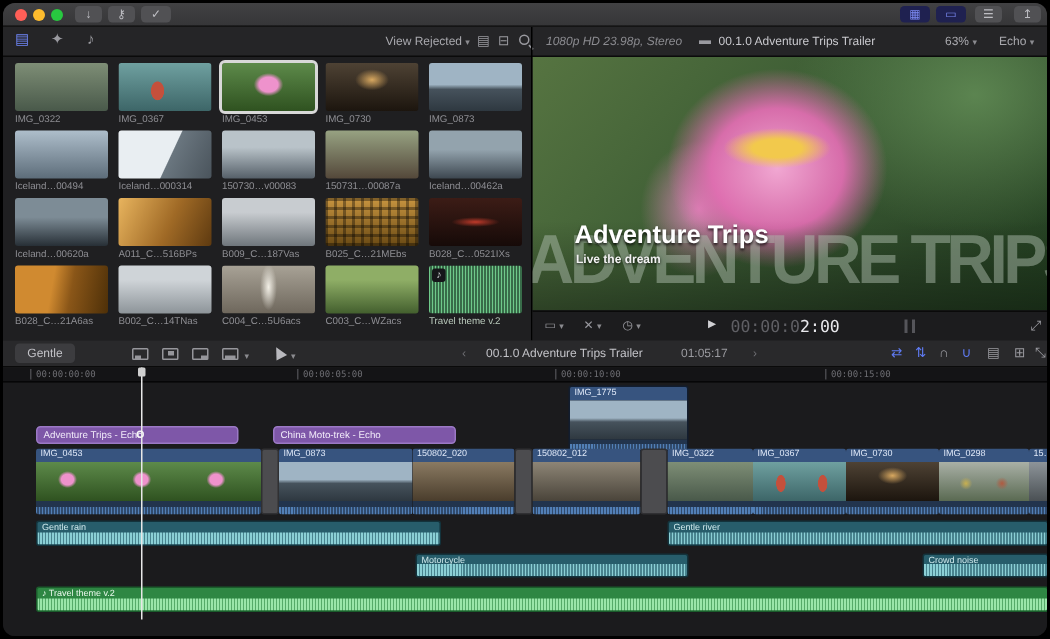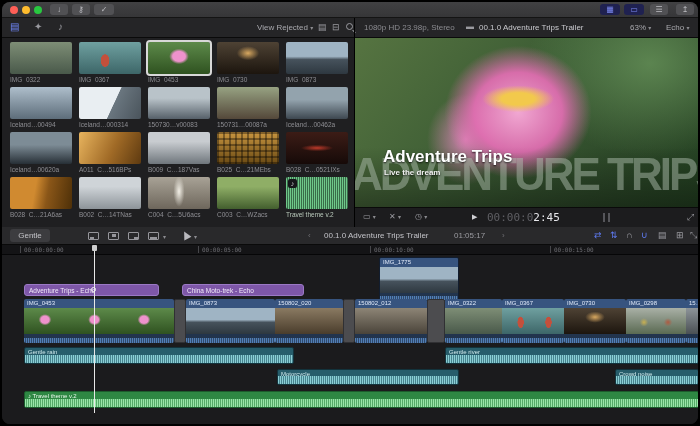--- a/index.html
+++ b/index.html
@@ -12,21 +12,21 @@
             border-bottom:1px solid #141414;}
   .tl{width:8px;height:8px;border-radius:50%;top:4px;}
   .tb-btn{height:11px;top:2px;background:#515154;border-radius:3px;color:#bdbdc2;font-size:8px;
           line-height:11px;text-align:center;}
   .tb-btn.blue{background:#1f2150;color:#7d8bf5;}
   
   #toolbar{left:0;top:16px;width:700px;height:20px;background:#252527;border-bottom:1px solid #0a0a0a;}
   .icn{font-size:10px;color:#9a9aa0;line-height:18px;}
   .icn.active{color:#6f86f7;}
   .small-txt{font-size:8px;color:#a9a9ae;line-height:20px;}
-  .dim-txt{font-size:8px;color:#8b8b90;line-height:20px;}
+  .dim-txt{font-size:8px;color:#8b8b90;line-height:20px;font-style:italic;}
   .chev{font-size:6px;color:#8b8b90;}
   .lens{width:7px;height:7px;border:1px solid #9a9aa0;border-radius:50%;top:5px;}
   .lens::after{content:"";position:absolute;width:4px;height:1px;background:#9a9aa0;
                transform:rotate(45deg);left:5px;top:7px;}
   
   #browser{left:0;top:36px;width:352px;height:189px;background:#1f1f21;}
   #grid{position:absolute;left:8px;top:4px;width:340px;display:grid;
         grid-template-columns:repeat(5,62px);column-gap:7px;row-gap:4px;}
   .cell{width:62px;}
   .thumb{width:62px;height:32px;border-radius:2px;background:#444;}
@@ -233,21 +233,21 @@
     <div id="bg-title">ADVENTURE TRIPS</div>
     <div id="fg-title">Adventure Trips</div>
     <div id="fg-subtitle">Live the dream</div>
   </div>
 
   <div class="abs" id="viewer-bar">
     <span class="abs icn" style="left:8px;font-size:8px">▭ <span class="chev">▾</span></span>
     <span class="abs icn" style="left:34px;font-size:8px"><span>✕</span> <span class="chev">▾</span></span>
     <span class="abs icn" style="left:60px;font-size:8px"><span>◷</span> <span class="chev">▾</span></span>
     <span class="abs icn" style="left:117px;font-size:7px;color:#d0d0d4">▶</span>
-    <div class="abs" id="timecode" style="left:132px"><span class="tc-dim">00:00:0</span><span class="tc-bright">2:45</span></div>
+    <div class="abs" id="timecode" style="left:132px"><span class="tc-dim">00:00:0</span><span class="tc-bright">2:00</span></div>
     <div class="abs meter" style="left:248px"></div>
     <div class="abs meter" style="left:253px"></div>
     <span class="abs icn" style="left:332px;font-size:9px">⤢</span>
   </div>
 
   <div class="abs" id="tl-toolbar">
     <div class="abs" id="index-btn">Gentle</div>
     <div class="abs edit-ic" style="left:86px"></div>
     <div class="abs edit-ic e2" style="left:106px"></div>
     <div class="abs edit-ic e3" style="left:126px"></div>

